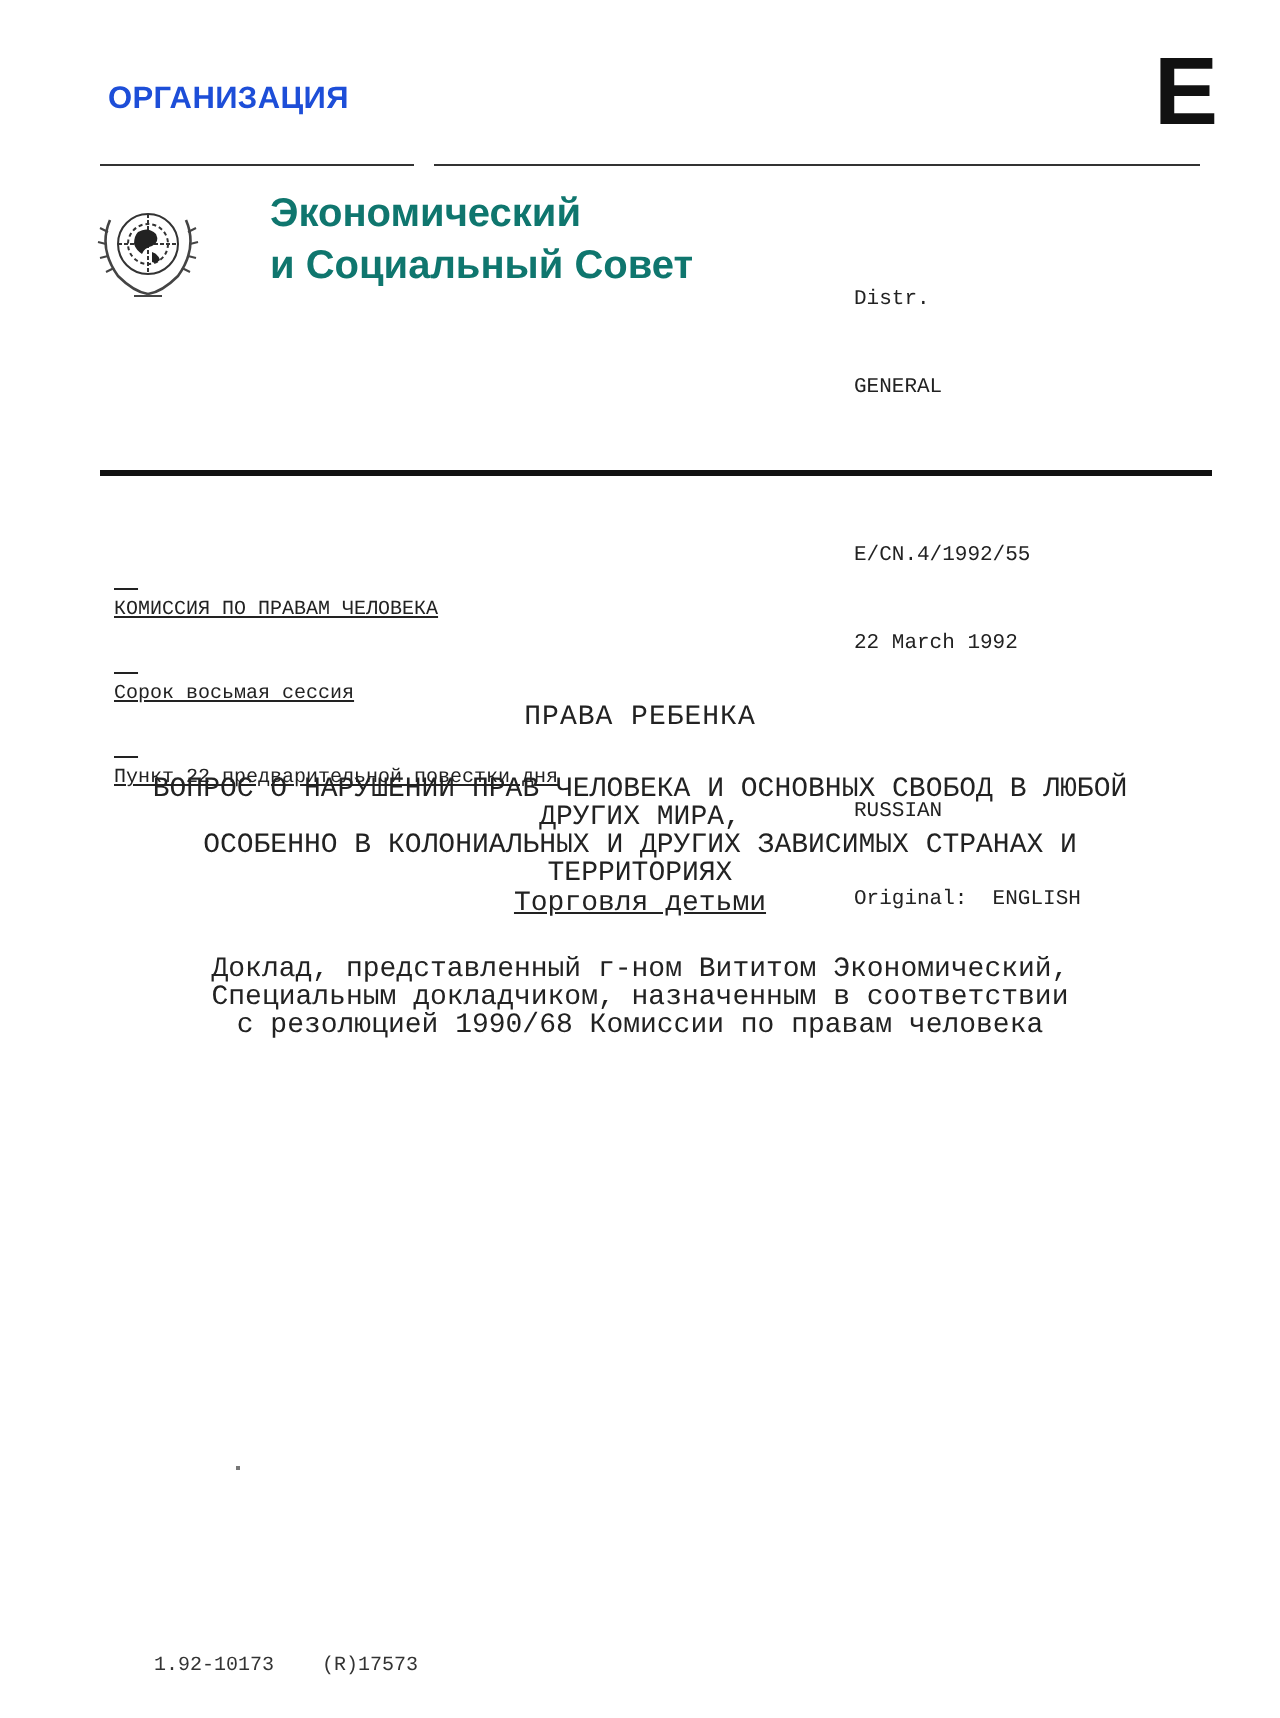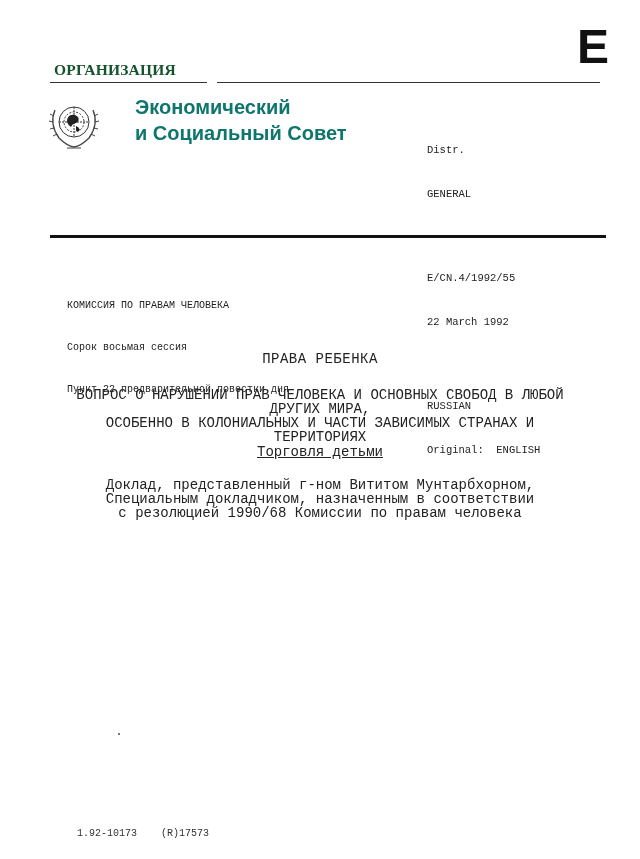--- a/index.html
+++ b/index.html
@@ -1,21 +1,21 @@
 <!DOCTYPE html>
 <html><head>
   <meta charset="utf-8">
   <style>
     html, body { margin: 0; padding: 0; background: #ffffff; }
     body { width: 640px; height: 859px; position: relative; overflow: hidden; color: #111; }
     .abs { position: absolute; }
     .org {
       left: 54px; top: 42px;
-      font-family: Liberation Serif, serif; font-weight: bold;
-      font-size: 15.5px; line-height: 16px; letter-spacing: 0.2px; color: #14532d; margin-top: 20px;
+      font-family: Liberation Sans, sans-serif; font-weight: bold;
+      font-size: 15.5px; line-height: 16px; letter-spacing: 0.2px; color: #1d4ed8;
     }
     .big-e {
       left: 577px; top: 23px;
       font-family: "Liberation Sans", sans-serif; font-weight: bold;
       font-size: 48px; line-height: 48px; color: #111;
     }
     .rule-top { left: 50px; top: 82px; width: 550px; height: 1px; background: #333; }
     .rule-top-gap { left: 207px; top: 81px; width: 10px; height: 3px; background: #fff; }
     .emblem { left: 45px; top: 98px; width: 58px; height: 54px; }
     .council {
@@ -24,23 +24,23 @@
       font-size: 20px; line-height: 26px; color: #0f766e;
     }
     .meta {
       left: 427px; top: 114px;
       font-family: "Liberation Mono", monospace;
       font-size: 10.5px; line-height: 14.5px; color: #222; white-space: pre;
     }
     .meta .gap { height: 12px; }
     .rule-main { left: 50px; top: 235px; width: 556px; height: 3px; background: #111; }
     .session {
-      left: 67px; top: 271px;
+      left: 57px; top: 271px;
       font-family: "Liberation Mono", monospace;
-      font-size: 10px; line-height: 14px; color: #222; white-space: pre;
+      font-size: 10px; line-height: 14px; color: #222; white-space: pre; text-decoration: underline;
     }
     .center-block {
       left: 60px; width: 520px; text-align: center;
       font-family: "Liberation Mono", monospace; font-size: 14px; color: #222;
     }
     .title1 { top: 351px; letter-spacing: 0.5px; }
     .title2 { top: 388px; line-height: 14px; }
     .title3 { top: 444px; text-decoration: underline; }
     .report { top: 478px; line-height: 14px; }
     .footer {
@@ -110,26 +110,26 @@
 <div class="abs session">
   <div>КОМИССИЯ ПО ПРАВАМ ЧЕЛОВЕКА</div>
   <div>Сорок восьмая сессия</div>
   <div>Пункт 22 предварительной повестки дня</div>
 </div>
 
 <div class="abs center-block title1">ПРАВА РЕБЕНКА</div>
 
 <div class="abs center-block title2">
   <div>ВОПРОС О НАРУШЕНИИ ПРАВ ЧЕЛОВЕКА И ОСНОВНЫХ СВОБОД В ЛЮБОЙ ДРУГИХ МИРА,</div>
-  <div>ОСОБЕННО В КОЛОНИАЛЬНЫХ И ЧАСТИ ЗАВИСИМЫХ СТРАНАХ И ТЕРРИТОРИЯХ</div>
+  <div>ОСОБЕННО В КОЛОНИАЛЬНЫХ И ДРУГИХ ЗАВИСИМЫХ СТРАНАХ И ТЕРРИТОРИЯХ</div>
 </div>
 
 <div class="abs center-block title3">Торговля детьми</div>
 
 <div class="abs center-block report">
-  <div>Доклад, представленный г-ном Вититом Мунтарбхорном,</div>
+  <div>Доклад, представленный г-ном Вититом Экономический,</div>
   <div>Специальным докладчиком, назначенным в соответствии</div>
   <div>с резолюцией 1990/68 Комиссии по правам человека</div>
 </div>
 
 <div class="abs speck"></div>
 
 <div class="abs footer"><span>1.92-10173</span>    <span>(R)17573</span></div>
 
 </body></html>

